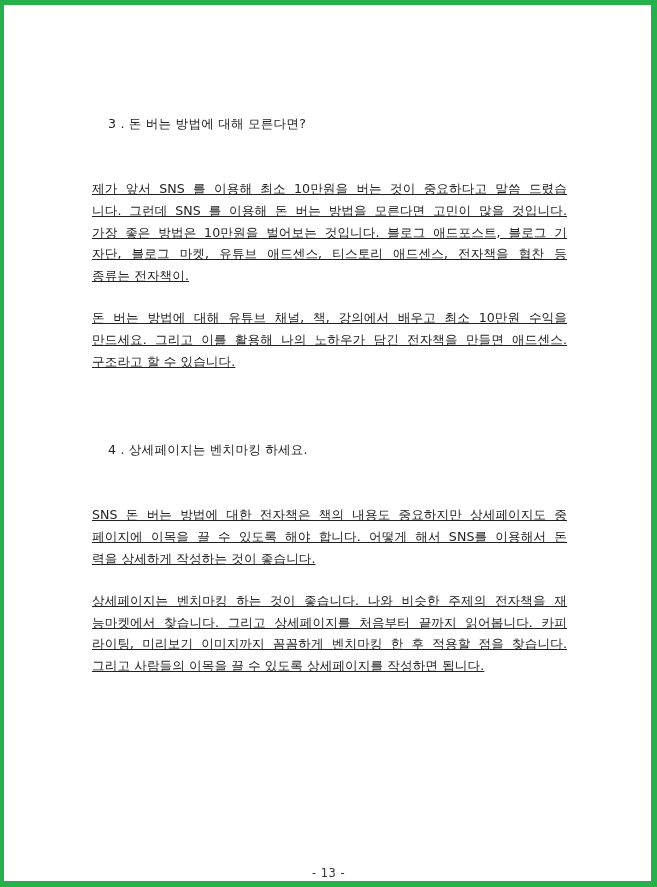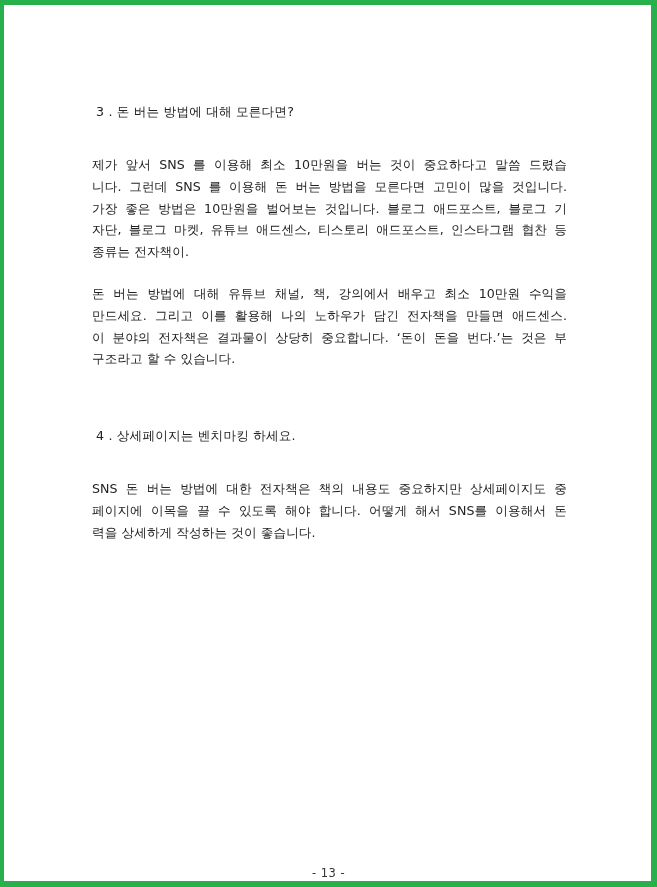--- a/index.html
+++ b/index.html
@@ -29,36 +29,37 @@
     }
     .content {
       position: absolute;
       left: 92px;
       top: 96px;
       width: 475px;
     }
     .heading {
       font-size: 12.6px;
       line-height: 24px;
-      margin: 4px;
+      margin: 16px;
       font-weight: normal;
       letter-spacing: 0.2px;
       white-space: nowrap;
     }
     .para {
       margin: 0;
       font-size: 12.6px;
       line-height: 21.8px;
     }
     .line {
       display: block;
       white-space: nowrap;
       text-align: justify;
       text-align-last: justify;
       letter-spacing: 0.1px;
+      text-decoration: underline;
     }
     .line.last {
       text-align-last: left;
     }
     .gap-sm { height: 26px; }
     .gap-md { height: 20px; }
     .gap-lg { height: 50px; }
     .footer {
       position: absolute;
       left: 0;
@@ -77,40 +78,45 @@
 
 <div class="content">
 
   <section>
     <h2 class="heading">3 . 돈 버는 방법에 대해 모른다면?</h2>
     <div class="gap-sm"></div>
     <p class="para">
       <span class="line">제가 앞서 SNS 를 이용해 최소 10만원을 버는 것이 중요하다고 말씀 드렸습</span>
       <span class="line">니다. 그런데 SNS 를 이용해 돈 버는 방법을 모른다면 고민이 많을 것입니다.</span>
       <span class="line">가장 좋은 방법은 10만원을 벌어보는 것입니다. 블로그 애드포스트, 블로그 기</span>
-      <span class="line">자단, 블로그 마켓, 유튜브 애드센스, 티스토리 애드포스트, 인스타그램 협찬 등</span>
+      <span class="line">자단, 블로그 마켓, 유튜브 애드센스, 티스토리 애드센스, 전자책을 협찬 등</span>
       <span class="line last">종류는 전자책이.</span>
     </p>
     <div class="gap-md"></div>
     <p class="para">
       <span class="line">돈 버는 방법에 대해 유튜브 채널, 책, 강의에서 배우고 최소 10만원 수익을</span>
       <span class="line">만드세요. 그리고 이를 활용해 나의 노하우가 담긴 전자책을 만들면 애드센스.</span>
-      <span class="line">이 분야의 전자책은 결과물이 상당히 중요합니다. ‘돈이 돈을 번다.’는 것은 부</span>
       <span class="line last">구조라고 할 수 있습니다.</span>
     </p>
   </section>
 
   <div class="gap-lg"></div>
 
   <section>
     <h2 class="heading">4 . 상세페이지는 벤치마킹 하세요.</h2>
     <div class="gap-sm"></div>
     <p class="para">
       <span class="line">SNS 돈 버는 방법에 대한 전자책은 책의 내용도 중요하지만 상세페이지도 중</span>
       <span class="line">페이지에 이목을 끌 수 있도록 해야 합니다. 어떻게 해서 SNS를 이용해서 돈</span>
       <span class="line last">력을 상세하게 작성하는 것이 좋습니다.</span>
     </p>
     <div class="gap-md"></div>
+    <p class="para">
+      <span class="line">상세페이지는 벤치마킹 하는 것이 좋습니다. 나와 비슷한 주제의 전자책을 재</span>
+      <span class="line">능마켓에서 찾습니다. 그리고 상세페이지를 처음부터 끝까지 읽어봅니다. 카피</span>
+      <span class="line">라이팅, 미리보기 이미지까지 꼼꼼하게 벤치마킹 한 후 적용할 점을 찾습니다.</span>
+      <span class="line last">그리고 사람들의 이목을 끌 수 있도록 상세페이지를 작성하면 됩니다.</span>
+    </p>
   </section>
 
 </div>
 
 <div class="footer">- 13 -</div>
 
 </body></html>

